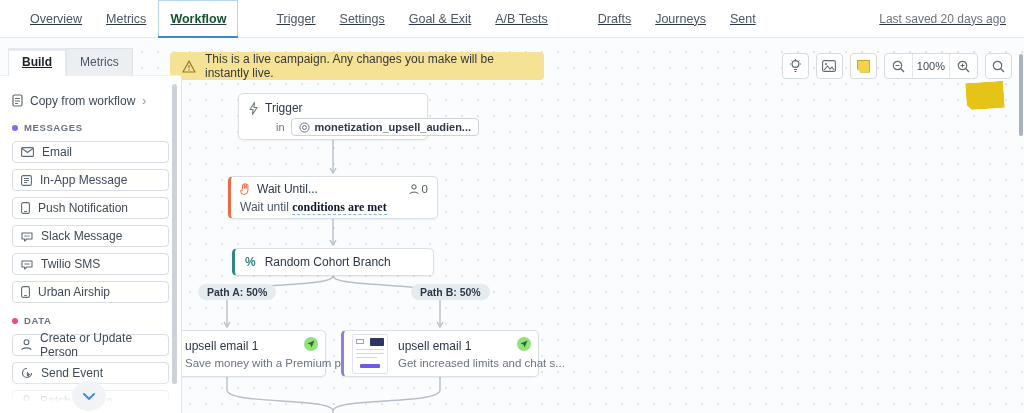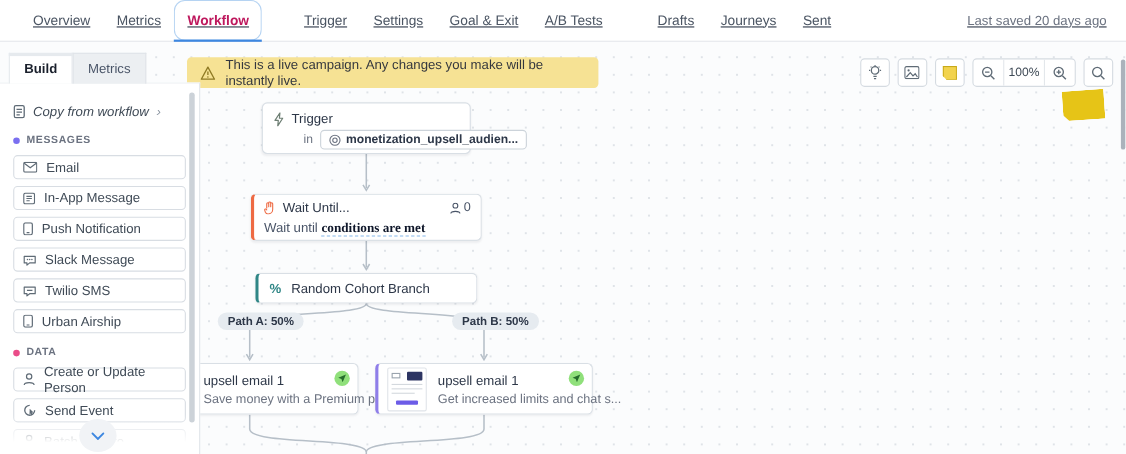--- a/index.html
+++ b/index.html
@@ -4,42 +4,42 @@
 <style>
   * { margin:0; padding:0; box-sizing:border-box; }
   html,body { width:1024px; height:413px; overflow:hidden; }
   body { font-family:"Liberation Sans","DejaVu Sans",sans-serif; background:#fbfcfd; color:#2d3748; position:relative; }
 
   
   .topnav { position:absolute; left:0; top:0; right:0; height:38px; background:#fff;
             border-bottom:1px solid #e4e7eb; display:flex; align-items:center; padding:0 18px; z-index:30;text-decoration:underline; }
   .nav-tab { font-size:12.5px; color:#4b5563; height:100%; display:flex; align-items:center;
              padding:0 12px; position:relative; cursor:pointer; white-space:nowrap; }
-  .nav-tab.active { font-weight:bold; color:#be185d; box-shadow:inset 0 0 0 1px #b5d3f2; border-radius:10px; }
+  .nav-tab.active { font-weight:bold; color:#14532d; box-shadow:inset 0 0 0 1px #b5d3f2; border-radius:0; }
   .nav-tab.active::after { content:""; position:absolute; left:0; right:0; bottom:-1px; height:2px; background:#3d87e0; }
   .nav-gap { width:26px; }
   .nav-spacer { flex:1; }
   .last-saved { font-size:12px; color:#6b7280; white-space:nowrap; }
 
   
   .canvas { position:absolute; left:0; top:38px; width:1024px; height:375px;
             background-color:#fbfcfd;
             background-image:radial-gradient(circle,#dfe3e8 1.2px, transparent 1.3px);
             background-size:16px 16px; background-position:6px 6px; }
 
   
   .panel-tabs { position:absolute; left:8px; top:10px; display:flex; z-index:12; }
   .panel-tab { font-size:12px; padding:6px 13px 7px; cursor:pointer; color:#4a5568; background:#eceff2;
                border:1px solid #e0e4e9; border-bottom:none; }
   .panel-tab.active { background:#fff; border-top:3px solid #3d87e0; border-color:#e6eaee; padding-top:4px;
-                      font-weight:bold; color:#1a202c; }
+                      font-weight:bold; color:#1a202c;text-decoration:underline; }
   .panel-body { position:absolute; left:0; top:37px; width:182px; height:338px; background:#fff;
                 border-right:1px solid #e2e6ea; border-top:1px solid #eef1f4; z-index:11; }
   .panel-inner { padding:12px 12px 0; position:relative; height:100%; overflow:hidden; }
-  .copy-row { display:flex; align-items:center; gap:7px; font-size:12px; color:#3f4a56; margin:6px 0 14px; cursor:pointer;font-style:italic; }
+  .copy-row { display:flex; align-items:flex-start; gap:7px; font-size:12px; color:#3f4a56; margin:6px 0 14px; cursor:pointer; }
   .copy-row .chev { color:#8a94a0; font-size:12px; }
   .section-label { display:flex; align-items:center; gap:6px; font-size:9.5px; font-weight:bold;
                    letter-spacing:.6px; color:#6b7280; margin:12px 0 8px; }
   .dot { width:6px; height:6px; border-radius:50%; }
   .panel-item { display:flex; align-items:center; gap:8px; border:1px solid #d8dde3; border-radius:4px;
                 height:22px; padding:0 8px; margin-bottom:6px; font-size:12px; color:#3f4a56;
                 background:#fff; cursor:grab; }
   .panel-item svg { flex:0 0 auto; color:#5f6b76; }
   .panel-fade { position:absolute; left:0; right:1px; bottom:0; height:36px;
                 background:linear-gradient(rgba(255,255,255,0), #ffffff 70%); z-index:13; pointer-events:none; }

